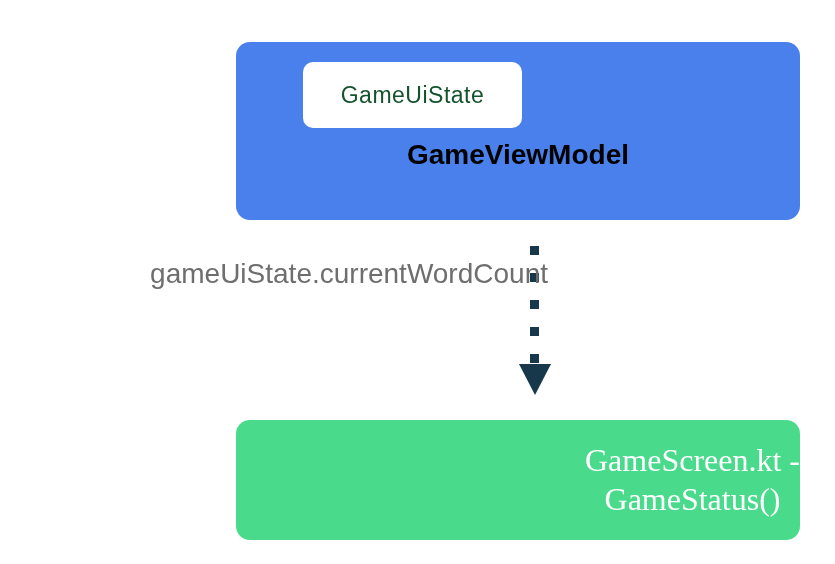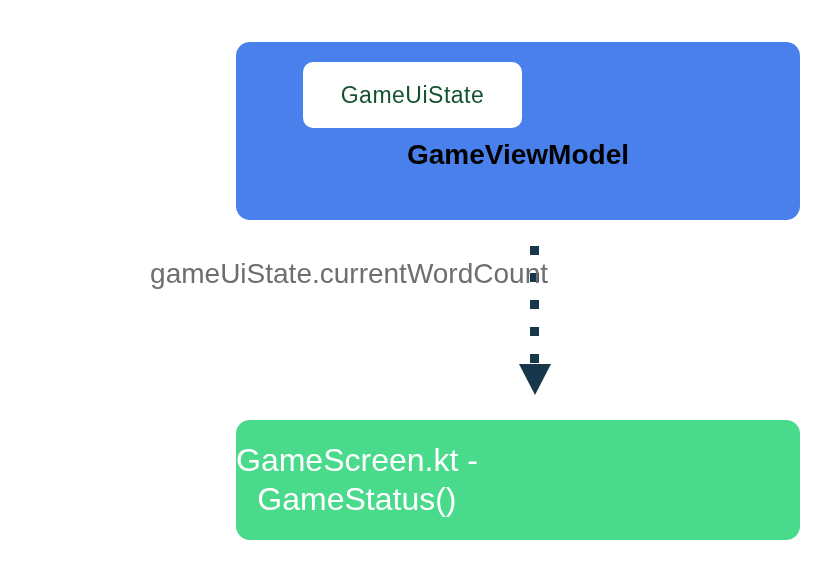--- a/index.html
+++ b/index.html
@@ -71,21 +71,22 @@
   }
 
   #gamescreen-box {
     left: 236px;
     top: 420px;
     width: 564px;
     height: 120px;
     background: #49da8b;
     display: flex;
     align-items: center;
-    justify-content: flex-start;
+    justify-content: flex-end;
+    font-family: Liberation Serif, serif;
   }
 
   #gamescreen-label {
     font-size: 32px;
     color: #ffffff;
     text-align: center;
     line-height: 1.22;
     white-space: pre-line;
   }
 

